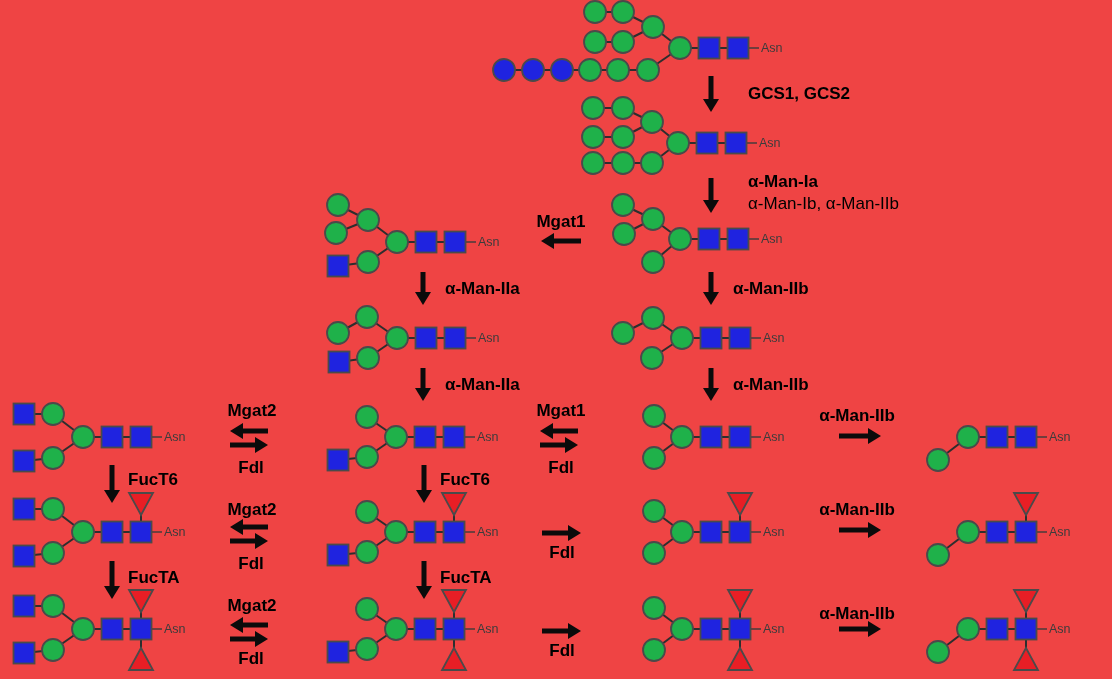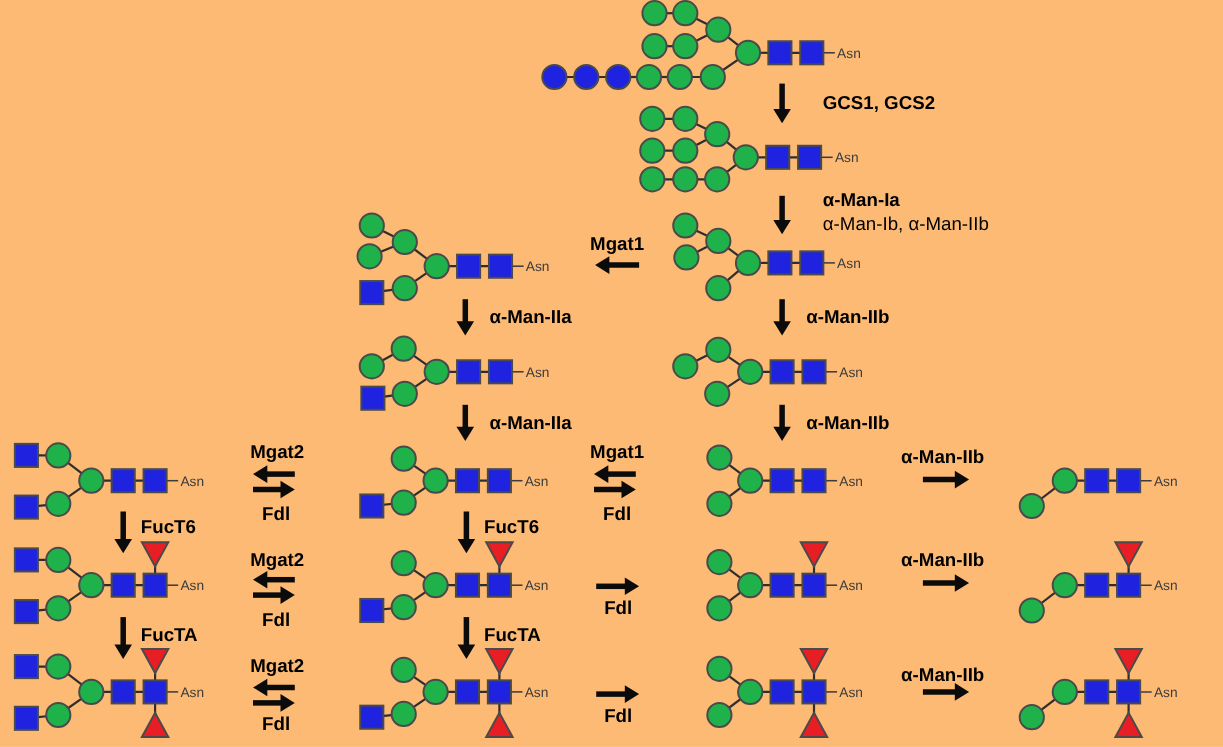--- a/index.html
+++ b/index.html
@@ -1,16 +1,16 @@
 <!DOCTYPE html>
 <html><head>
 <meta charset="utf-8">
 <style>
   html,body{margin:0;padding:0;background:#ffffff;}
-  .stage{position:relative;width:1112px;height:679px;background:#fdba74;overflow:hidden;text-align:center;}
+  .stage{position:relative;width:1112px;height:679px;background:#ef4444;overflow:hidden;text-align:center;}
   svg{display:block;font-family:"Liberation Sans",sans-serif;}
   svg text{font-family:"Liberation Sans",sans-serif;}
 </style>
 </head>
 <body>
 
 <div class="stage">
   <svg id="diagram-svg" width="1112" height="679" viewBox="0 0 1112 679">
       <g transform="translate(680,48)">
         <line x1="0" y1="0" x2="-27" y2="-21" stroke="#2e2e2e" stroke-width="2"></line>

